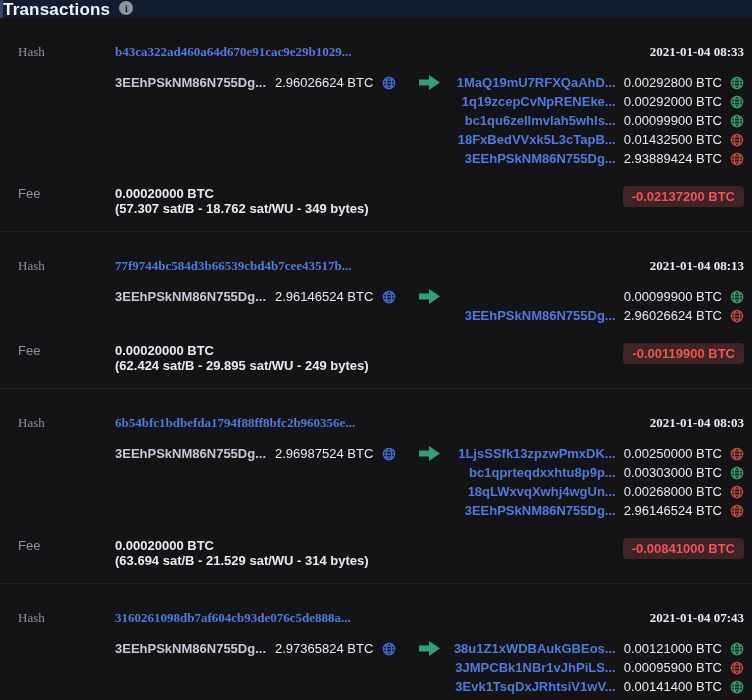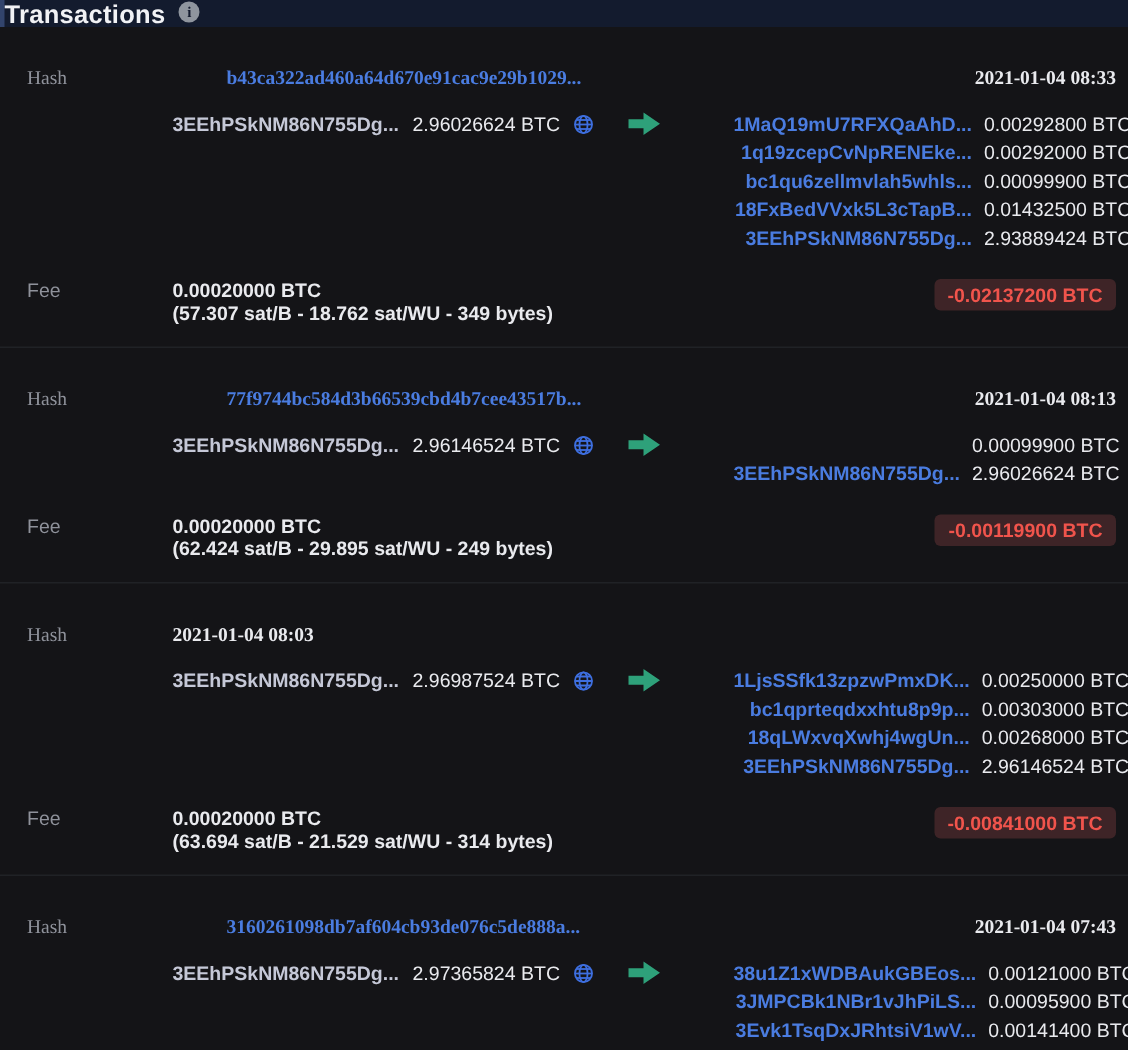--- a/index.html
+++ b/index.html
@@ -24,21 +24,21 @@
     margin-left:9px; margin-top:1px;
     font-family:"Liberation Serif", serif;
   }
   .tx { padding:24px 8px 15px 18px; border-bottom:1px solid #202226; }
   .tx:last-child { border-bottom:none; }
   .tx-head {
     display:grid; grid-template-columns:97px 1fr auto;
     font-size:13px; line-height:19px; align-items:start;font-family:Liberation Serif, serif;
   }
   .label { color:#8f929b; font-weight:400; }
-  .link { color:#4a7ce0; font-weight:700; text-decoration:none; cursor:pointer;margin-left:36px; }
+  .link { color:#4a7ce0; font-weight:700; text-decoration:none; cursor:pointer; }
   .white { color:#e9eaee; font-weight:400; }
   .tx-date { color:#e9eaee; font-weight:700; white-space:nowrap; }
   .tx-io {
     display:grid; grid-template-columns:97px 302px 36px 1fr;
     margin-top:12px; font-size:13px; line-height:19px; align-items:start;
   }
   .input-line { display:flex; gap:9px; align-items:center; white-space:nowrap; }
   .input-address { color:#c5c8d7; font-weight:700; cursor:pointer; }
   .globe { width:14px; height:14px; display:inline-block; flex:0 0 auto; cursor:pointer; }
   .globe svg { display:block; width:14px; height:14px; }
@@ -245,20 +245,21 @@
         <div>(62.424 sat/B - 29.895 sat/WU - 249 bytes)</div>
       </div>
       <span></span>
       <span class="badge">-0.00119900 BTC</span>
     </div>
   </div>
 
   <div class="tx">
     <div class="tx-head">
       <span class="label">Hash</span>
+      <span><a class="link">6b54bfc1bdbefda1794f88ff8bfc2b960356e...</a></span>
       <span class="tx-date">2021-01-04 08:03</span>
     </div>
     <div class="tx-io">
       <span></span>
       <div class="input-line">
         <a class="input-address">3EEhPSkNM86N755Dg...</a>
         <span class="white">2.96987524 BTC</span>
         <span class="globe globe-blue">
           <svg viewBox="0 0 14 14" fill="none" stroke="currentColor" stroke-width="1.2">
             <circle cx="7" cy="7" r="5.7"></circle>

